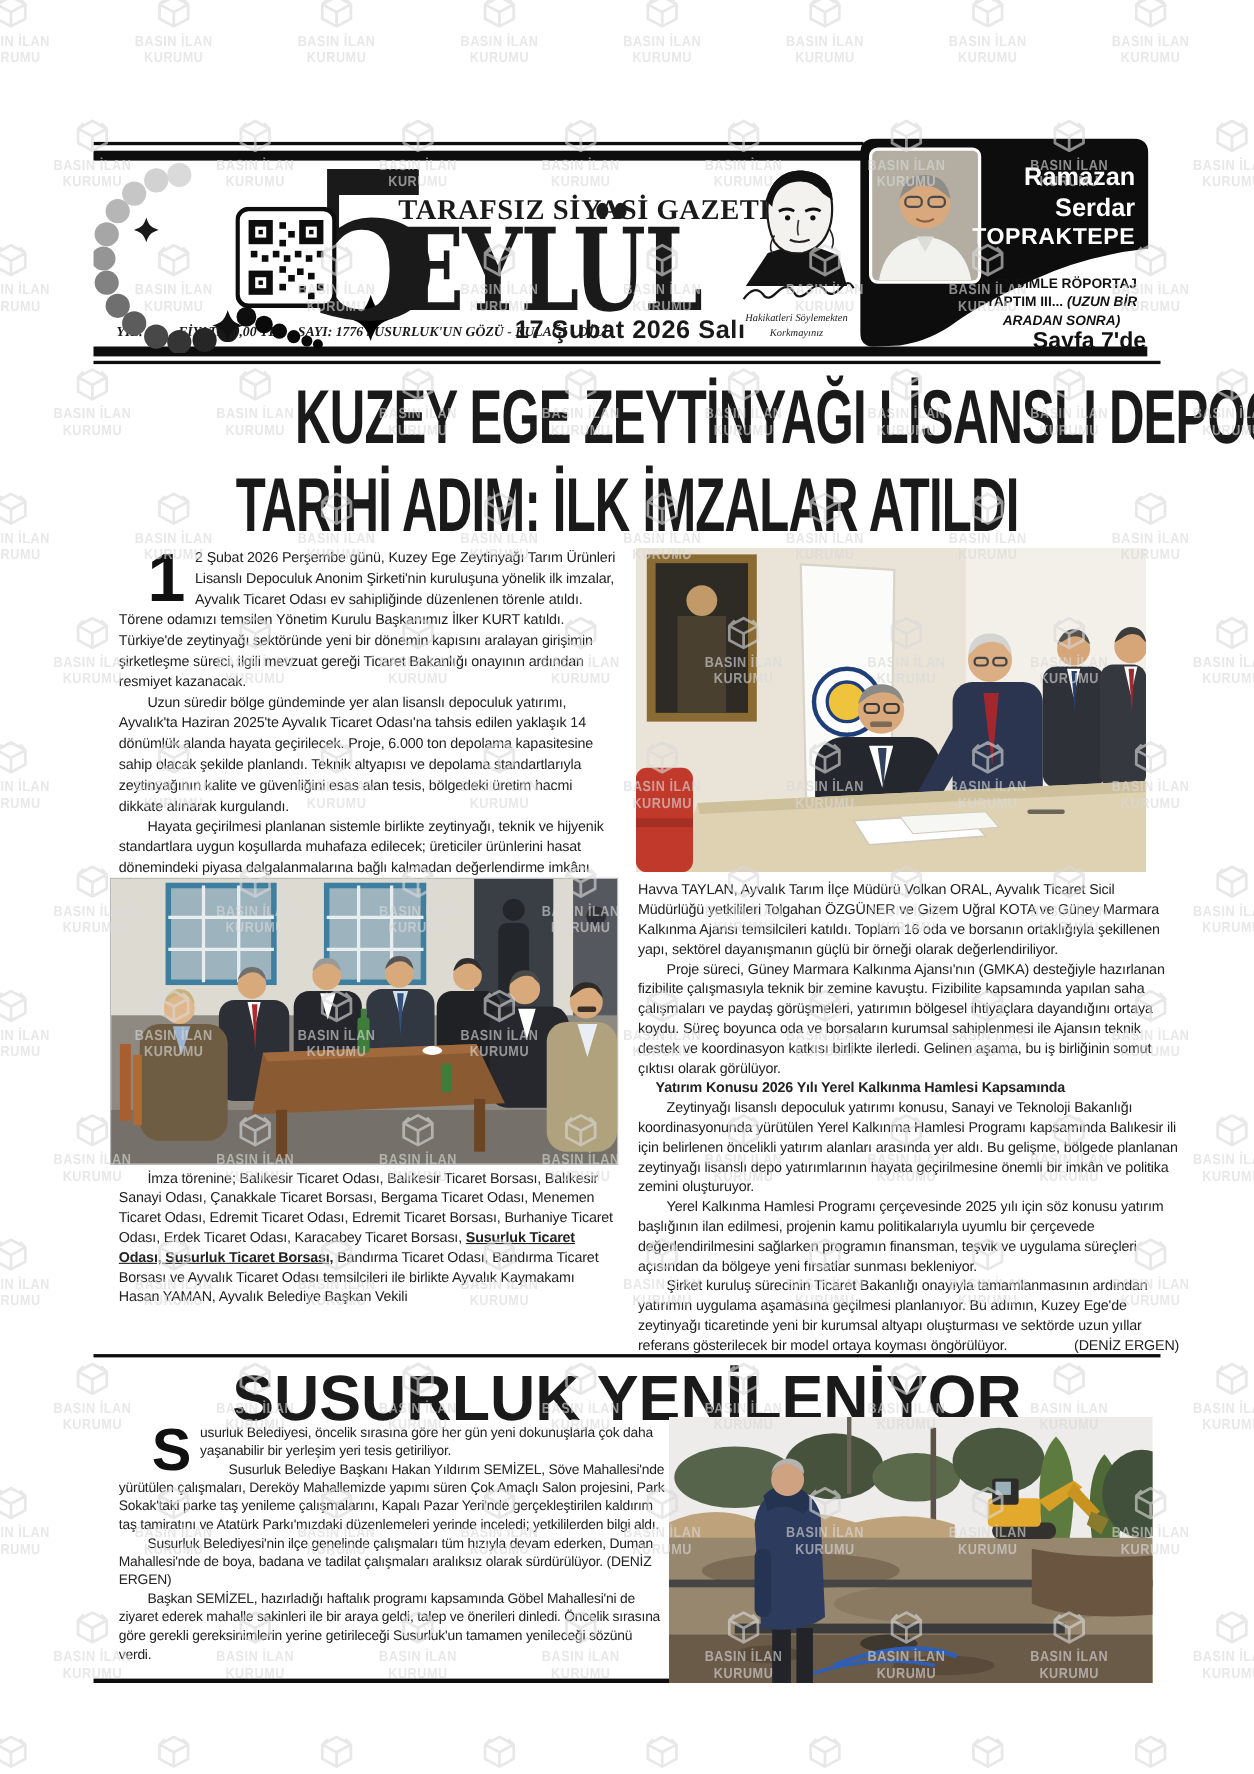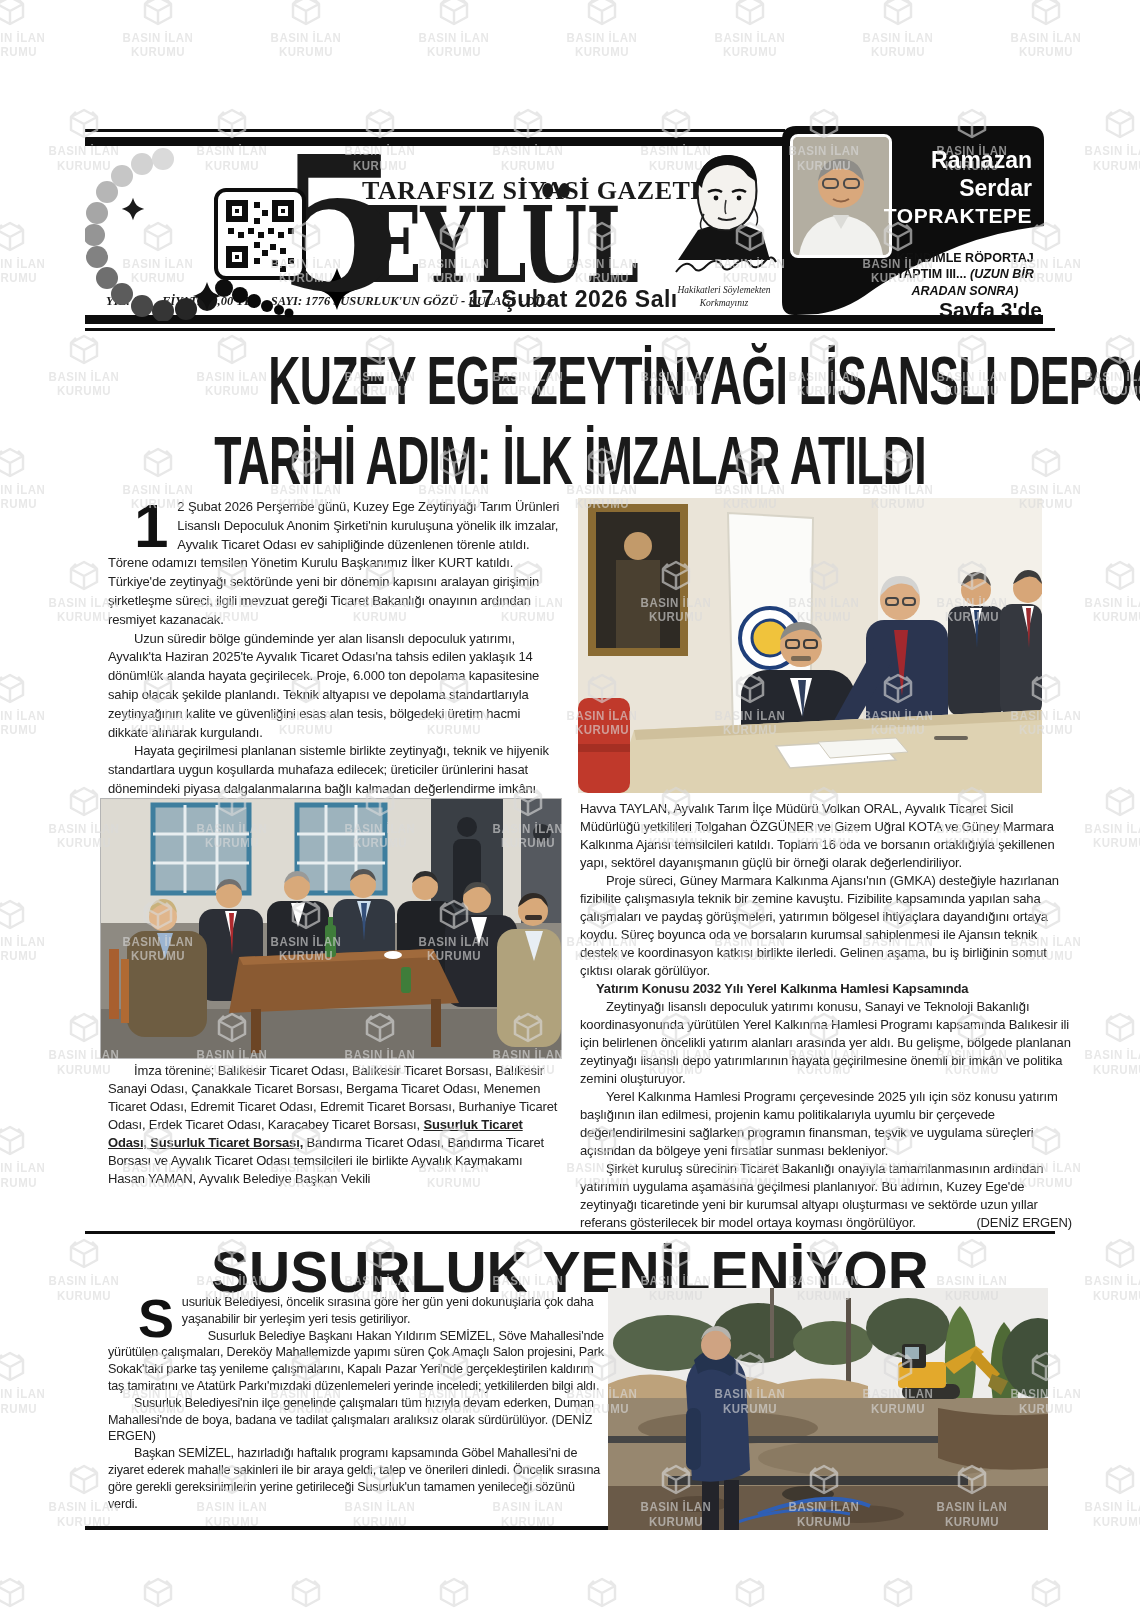--- a/index.html
+++ b/index.html
@@ -173,21 +173,21 @@
     </div>
     <div class="abs promo-name" style="left:100px;top:20px;width:150px;">
       <div>Ramazan</div>
       <div>Serdar</div>
       <div class="last">TOPRAKTEPE</div>
     </div>
   </div>
   <div class="abs promo-teaser" style="left:884px;top:250px;width:162px;z-index:2;">
     <span>KENDİMLE RÖPORTAJ YAPTIM III... </span><span class="it">(UZUN BİR ARADAN SONRA)</span>
   </div>
-  <div class="abs promo-page" style="left:932px;top:298px;width:110px;z-index:2;">Sayfa 3'de</div>
+  <div class="abs promo-page" style="left:932px;top:298px;width:110px;z-index:2;">Sayfa 7'de</div>
 
   <div class="rule" style="left:85px;top:315px;width:958px;height:9px;"></div>
   <div class="rule" style="left:85px;top:328px;width:970px;height:3px;"></div>
 
   <div class="abs" style="left:60px;top:340px;width:1020px;">
     <div class="hl1line"><span>KUZEY EGE ZEYTİNYAĞI LİSANSLI DEPOCULUKTA</span></div>
     <div class="hl1line"><span>TARİHİ ADIM: İLK İMZALAR ATILDI</span></div>
   </div>
 
   <div class="abs bodycol" style="left:108px;top:498px;width:454px;">
@@ -310,21 +310,21 @@
     </svg>
   </div>
 
   <div class="abs bodycol" style="left:108px;top:1062px;width:454px;line-height:18px;">
     <p class="ind"><span>İmza törenine; Balıkesir Ticaret Odası, Balıkesir Ticaret Borsası, Balıkesir Sanayi Odası, Çanakkale Ticaret Borsası, Bergama Ticaret Odası, Menemen Ticaret Odası, Edremit Ticaret Odası, Edremit Ticaret Borsası, Burhaniye Ticaret Odası, Erdek Ticaret Odası, Karacabey Ticaret Borsası, </span><span class="bu">Susurluk Ticaret Odası, Susurluk Ticaret Borsası,</span><span> Bandırma Ticaret Odası, Bandırma Ticaret Borsası ve Ayvalık Ticaret Odası temsilcileri ile birlikte Ayvalık Kaymakamı Hasan YAMAN, Ayvalık Belediye Başkan Vekili</span></p>
   </div>
 
   <div class="abs bodycol rightcol" style="left:580px;top:800px;width:492px;">
     <p>Havva TAYLAN, Ayvalık Tarım İlçe Müdürü Volkan ORAL, Ayvalık Ticaret Sicil Müdürlüğü yetkilileri Tolgahan ÖZGÜNER ve Gizem Uğral KOTA ve Güney Marmara Kalkınma Ajansı temsilcileri katıldı. Toplam 16 oda ve borsanın ortaklığıyla şekillenen yapı, sektörel dayanışmanın güçlü bir örneği olarak değerlendiriliyor.</p>
     <p class="ind">Proje süreci, Güney Marmara Kalkınma Ajansı'nın (GMKA) desteğiyle hazırlanan fizibilite çalışmasıyla teknik bir zemine kavuştu. Fizibilite kapsamında yapılan saha çalışmaları ve paydaş görüşmeleri, yatırımın bölgesel ihtiyaçlara dayandığını ortaya koydu. Süreç boyunca oda ve borsaların kurumsal sahiplenmesi ile Ajansın teknik destek ve koordinasyon katkısı birlikte ilerledi. Gelinen aşama, bu iş birliğinin somut çıktısı olarak görülüyor.</p>
-    <p class="subhead">Yatırım Konusu 2032 Yılı Yerel Kalkınma Hamlesi Kapsamında</p>
+    <p class="subhead">Yatırım Konusu 2026 Yılı Yerel Kalkınma Hamlesi Kapsamında</p>
     <p class="ind">Zeytinyağı lisanslı depoculuk yatırımı konusu, Sanayi ve Teknoloji Bakanlığı koordinasyonunda yürütülen Yerel Kalkınma Hamlesi Programı kapsamında Balıkesir ili için belirlenen öncelikli yatırım alanları arasında yer aldı. Bu gelişme, bölgede planlanan zeytinyağı lisanslı depo yatırımlarının hayata geçirilmesine önemli bir imkân ve politika zemini oluşturuyor.</p>
     <p class="ind">Yerel Kalkınma Hamlesi Programı çerçevesinde 2025 yılı için söz konusu yatırım başlığının ilan edilmesi, projenin kamu politikalarıyla uyumlu bir çerçevede değerlendirilmesini sağlarken programın finansman, teşvik ve uygulama süreçleri açısından da bölgeye yeni fırsatlar sunması bekleniyor.</p>
     <p class="ind"><span>Şirket kuruluş sürecinin Ticaret Bakanlığı onayıyla tamamlanmasının ardından yatırımın uygulama aşamasına geçilmesi planlanıyor. Bu adımın, Kuzey Ege'de zeytinyağı ticaretinde yeni bir kurumsal altyapı oluşturması ve sektörde uzun yıllar referans gösterilecek bir model ortaya koyması öngörülüyor.</span><span class="byline">(DENİZ ERGEN)</span></p>
   </div>
 
   <div class="rule" style="left:85px;top:1231px;width:970px;height:3px;"></div>
 
   <div class="abs hl2" style="left:85px;top:1238px;width:970px;">SUSURLUK YENİLENİYOR</div>
 
   <div class="photo" style="left:608px;top:1288px;width:440px;height:242px;z-index:1;">

